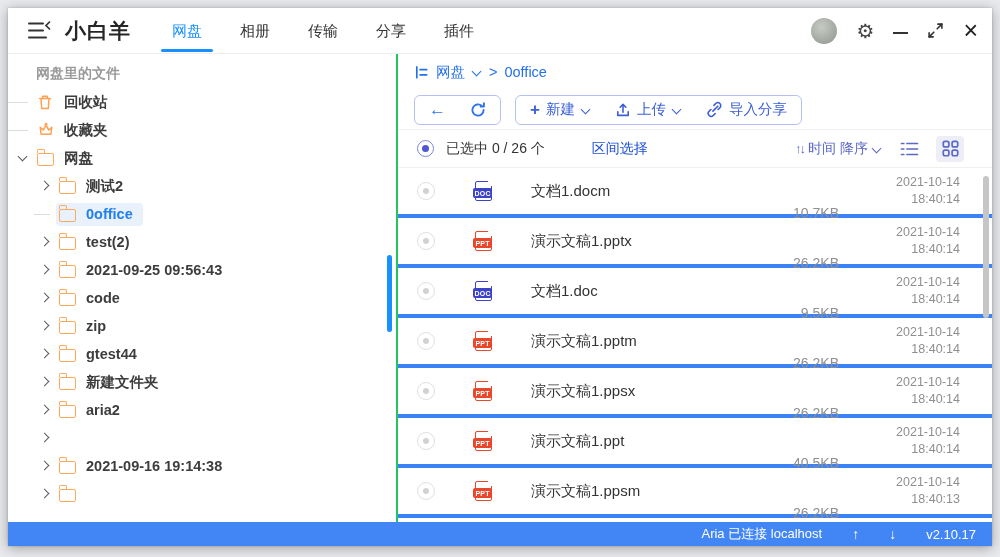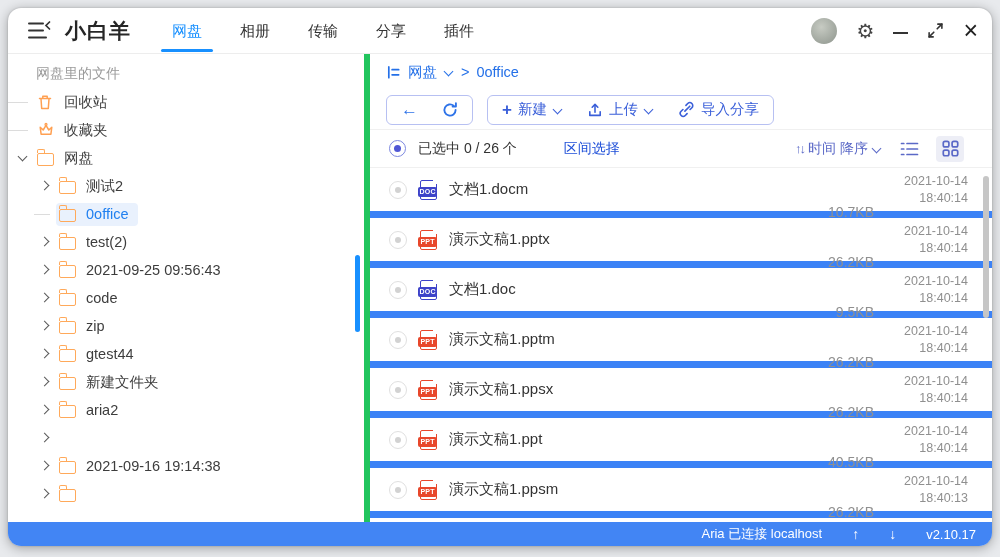--- a/index.html
+++ b/index.html
@@ -3,21 +3,21 @@
 <meta charset="utf-8">
 <style>
   * { margin:0; padding:0; box-sizing:border-box; }
   html,body { width:1000px; height:557px; }
   body {
     font-family:"Liberation Sans","DejaVu Sans",sans-serif;
     background:#e8eaed; position:relative; overflow:hidden;
   }
   .window {
     position:absolute; left:8px; top:8px; width:984px; height:538px;
-    background:#fff; border-radius:13px; overflow:hidden;
+    background:#fff; border-radius:0; overflow:hidden;
     box-shadow:0 2px 12px rgba(0,0,0,.32), 0 0 2px rgba(0,0,0,.2);
     display:flex; flex-direction:column;
   }
   
   .hdr { height:46px; flex:none; display:flex; align-items:center;
          padding:0 14px 0 18px; border-bottom:1px solid #ededed; }
   .menu-ic { flex:none; cursor:pointer; display:flex; }
   .title { font-size:21px; font-weight:bold; color:#262626; margin-left:13px; letter-spacing:1px; }
   .tabs { display:flex; margin-left:22px; }
   .tab { position:relative; height:46px; line-height:46px; font-size:15px;
@@ -27,22 +27,22 @@
          height:3px; border-radius:2px; background:#1890ff; }
   .hright { margin-left:auto; display:flex; align-items:center; gap:19px; }
   .avatar { width:26px; height:26px; border-radius:50%;
             background:radial-gradient(circle at 40% 35%, #c7cbc3, #8d948c); cursor:pointer; }
   .gear { font-size:20px; color:#444; cursor:pointer; line-height:1; }
   .winbtn { cursor:pointer; display:flex; align-items:center; justify-content:center; }
   .minimize { width:15px; border-top:2px solid #333; height:2px; margin-top:4px; }
   .close { font-size:25px; color:#222; line-height:1; font-weight:400; }
   
   .bodyrow { flex:1; display:flex; min-height:0; }
-  .sidebar { width:362px; flex:none; border-right:6px solid #22c55e;
-             padding-top:8px; position:relative; overflow:hidden; }
+  .sidebar { width:390px; flex:none; border-right:2px solid #22c55e;
+             padding-top:8px; position:relative; overflow:hidden;font-weight:bold; }
   .shead { margin:0 0 4px 28px; height:22px; line-height:22px; color:#9a9a9a; font-size:14px; }
   .titem { height:28px; display:flex; align-items:center; font-size:14.5px; color:#3d3d3d; cursor:pointer; white-space:nowrap; }
   .titem.lv0 { padding-left:6px; }
   .titem.lv1 { padding-left:28px; }
   .marker { width:20px; height:16px; position:relative; flex:none; }
   .m-closed .marker::before { content:""; position:absolute; left:5px; top:4px; width:6px; height:6px;
       border-top:1.6px solid #595959; border-right:1.6px solid #595959; transform:rotate(45deg); }
   .m-open .marker::before { content:""; position:absolute; left:5px; top:3px; width:6px; height:6px;
       border-top:1.6px solid #595959; border-right:1.6px solid #595959; transform:rotate(135deg); }
   .m-dash .marker::before { content:""; position:absolute; left:-2px; right:6px; top:8px; border-top:1px solid #dcdcdc; }
@@ -85,22 +85,22 @@
   .seltext { color:#333; font-size:14px; }
   .rangelink { color:#1d4ed8; font-size:14px; cursor:pointer;padding-left:35px; }
   .selright { margin-left:auto; display:flex; align-items:center; gap:13px; color:#5b69c7; padding-right:12px; }
   .sortctl { display:flex; align-items:center; gap:4px; font-size:14px; cursor:pointer; }
   .sortarrows { letter-spacing:-2px; font-size:13px; }
   .viewbtn { display:flex; align-items:center; justify-content:center; width:28px; height:26px;
       border-radius:4px; cursor:pointer; }
   .viewbtn.activebg { background:#edeef6; }
   
   .flist { flex:1; min-height:0; overflow:hidden; position:relative; }
-  .frow { height:50px; display:flex; align-items:center; padding:0 24px 0 19px;
-      border-bottom:7px solid #3b82f6; cursor:pointer; }
+  .frow { height:50px; display:flex; align-items:center; padding:0 32px 0 19px;
+      border-bottom:4px solid #3b82f6; cursor:pointer;gap:27px; }
   .rradio { width:18px; height:18px; border:1px solid #e0e0e0; border-radius:50%;
       position:relative; flex:none; cursor:pointer; }
   .rradio::after { content:""; position:absolute; inset:5px; background:#d2d2d2; border-radius:50%; }
   .ficon { margin:0 11px 0 13px; width:17px; height:20px; position:relative; flex:none;
       border:1.5px solid #888; border-radius:2px; background:#fff; }
   .ficon::before { content:""; position:absolute; top:-1.5px; right:-1.5px; width:5px; height:5px;
       background:#fff; }
   .badge { position:absolute; left:-3px; top:6px; padding:1.5px 1.5px; min-width:19px; text-align:center;
       font-size:7px; font-weight:bold; color:#fff; border-radius:2px; line-height:1; letter-spacing:.2px; }
   .frow.doc .ficon { border-color:#3d43c9; }

